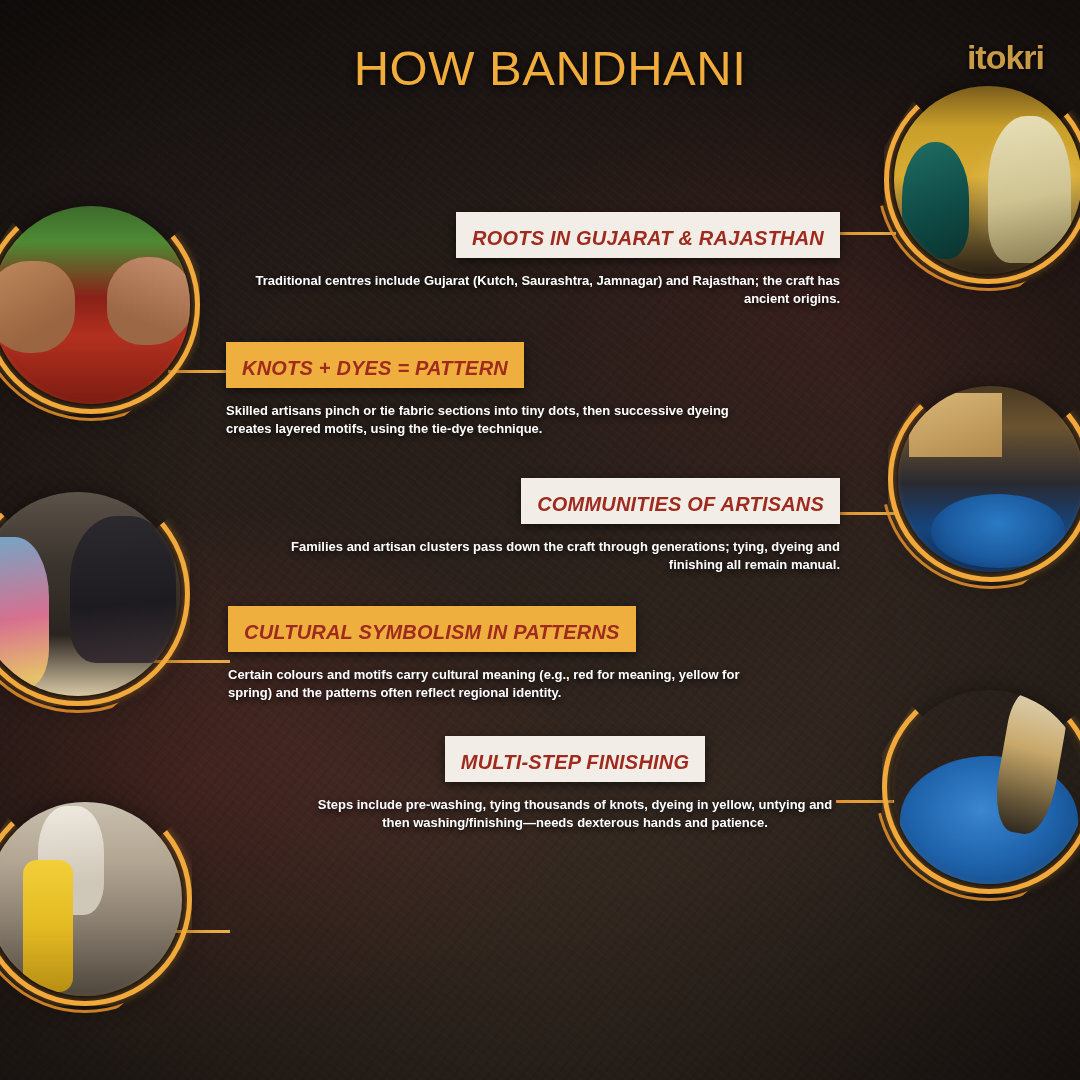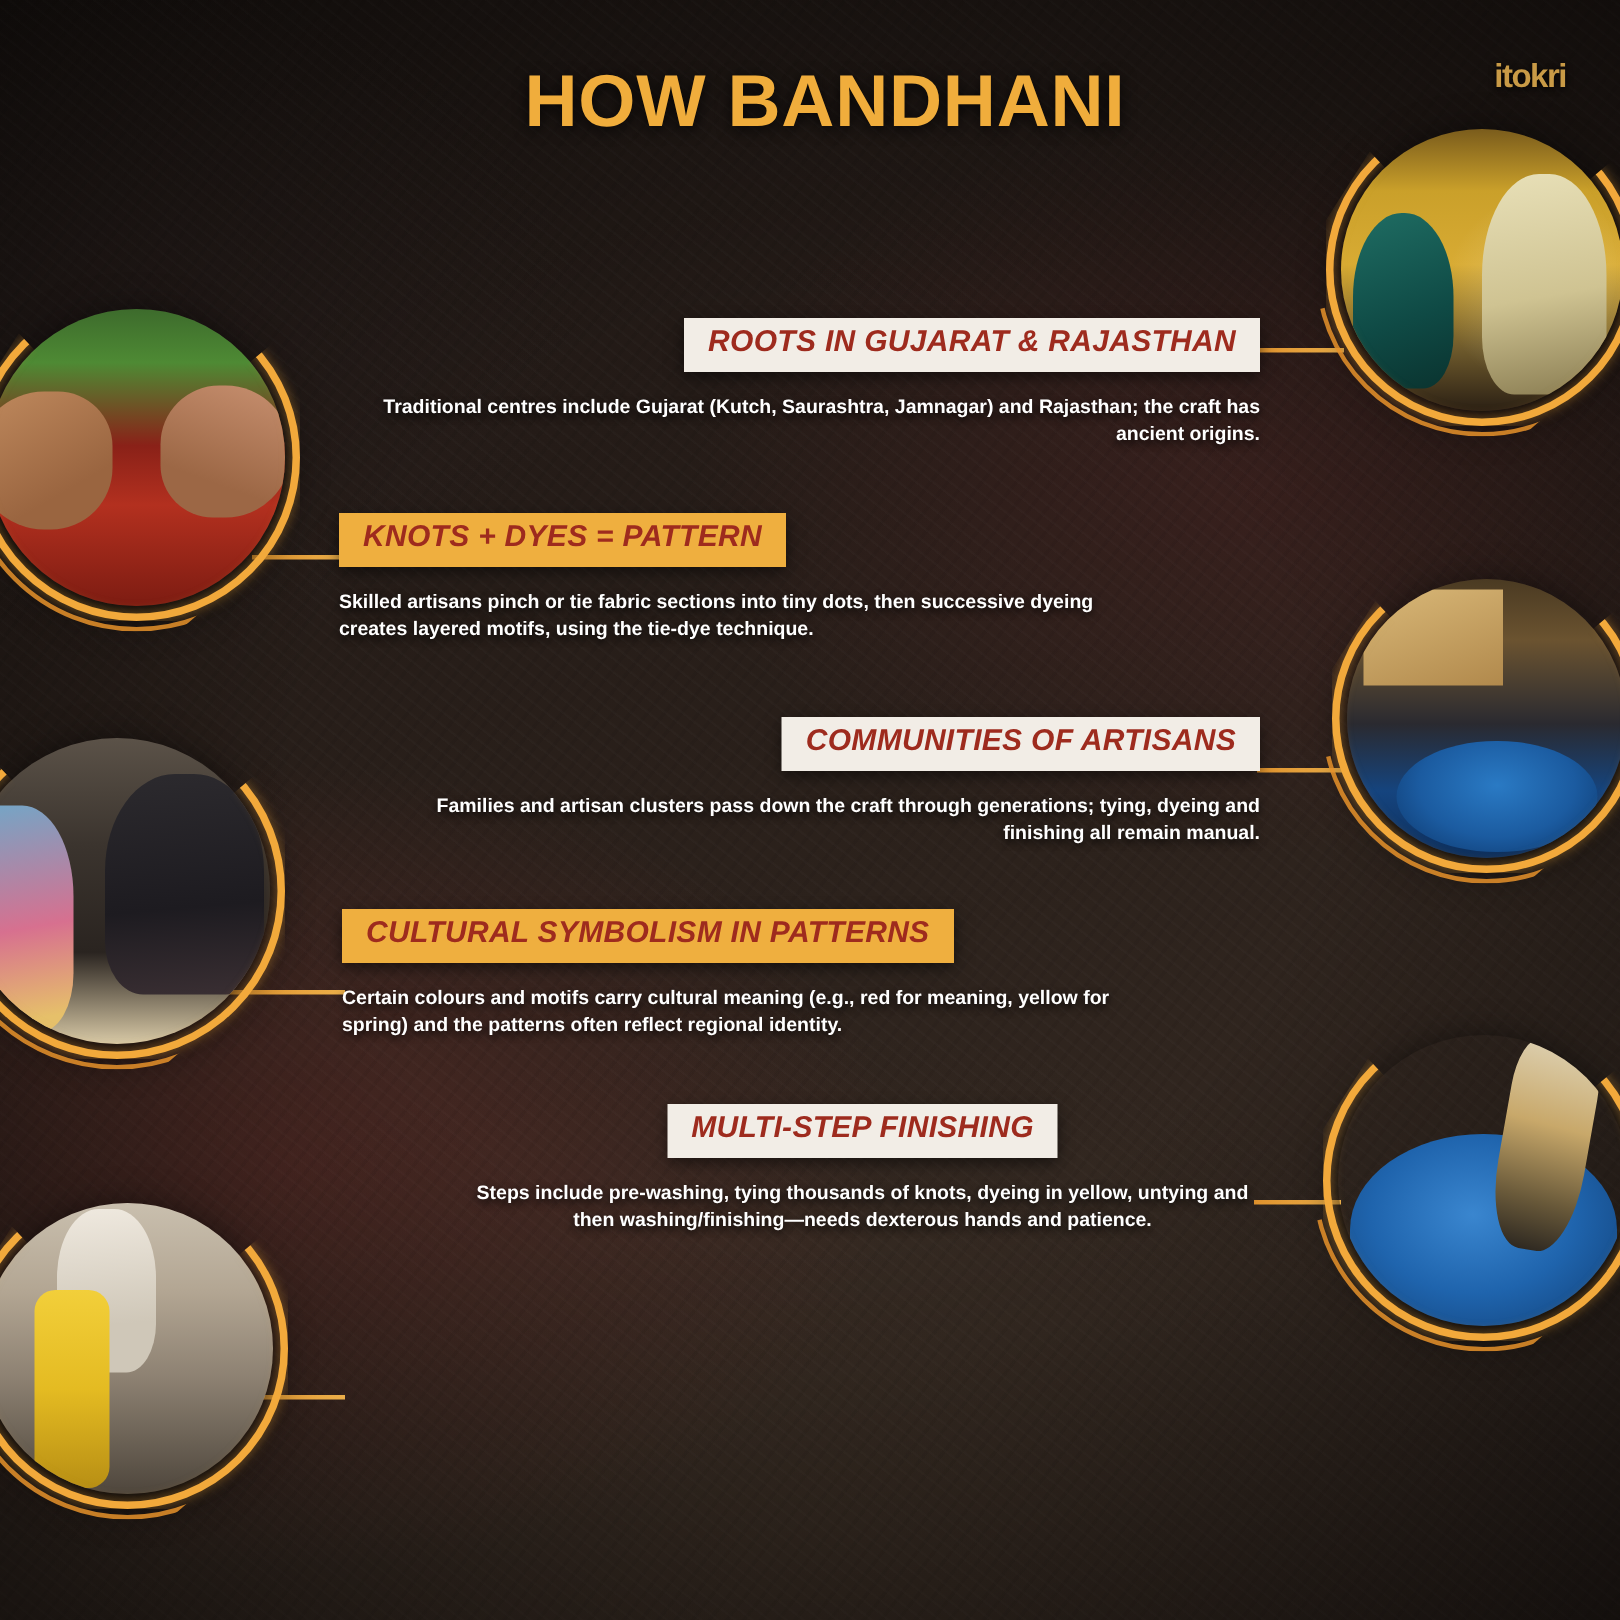--- a/index.html
+++ b/index.html
@@ -44,34 +44,34 @@
 
   
   .title-block {
     position:absolute;
     left:0; right:0; top:40px;
     text-align:center;
     z-index:20;
   }
   .title-line {
     font-size:49px;
-    font-weight:700;
+    font-weight:400;
     letter-spacing:0.5px;
     line-height:1.16;
     color:#F0AD3C;
     text-shadow:0 2px 10px rgba(0,0,0,0.8);
     padding-left:20px;
   }
 
   
   .logo {
     position:absolute;
     right:36px; top:38px;
     z-index:25;
-    font-size:22px;
+    font-size:34px;
     font-weight:900;
     letter-spacing:-1px;
     color:#C89A46;
     font-style:normal;
     text-shadow:0 1px 5px rgba(0,0,0,0.9);
   }
 
   
   .photo {
     position:absolute;
@@ -109,21 +109,21 @@
     background:linear-gradient(90deg, #E8982E, #F5B64C);
     z-index:10;
     opacity:0.95;
   }
 
   
   .section { position:absolute; z-index:18; }
 
   .label {
     display:inline-block;
-    padding:5px 16px 8px 16px;
+    padding:15px 16px 8px 16px;
     font-size:20px;
     font-weight:900;
     font-style:italic;
     letter-spacing:0.2px;
     white-space:nowrap;
     color:#9E2B1E;
     box-shadow:0 3px 10px rgba(0,0,0,0.55);
   }
   .label.cream { background:#F2EDE6; }
   .label.amber { background:#EFAF3F; }

